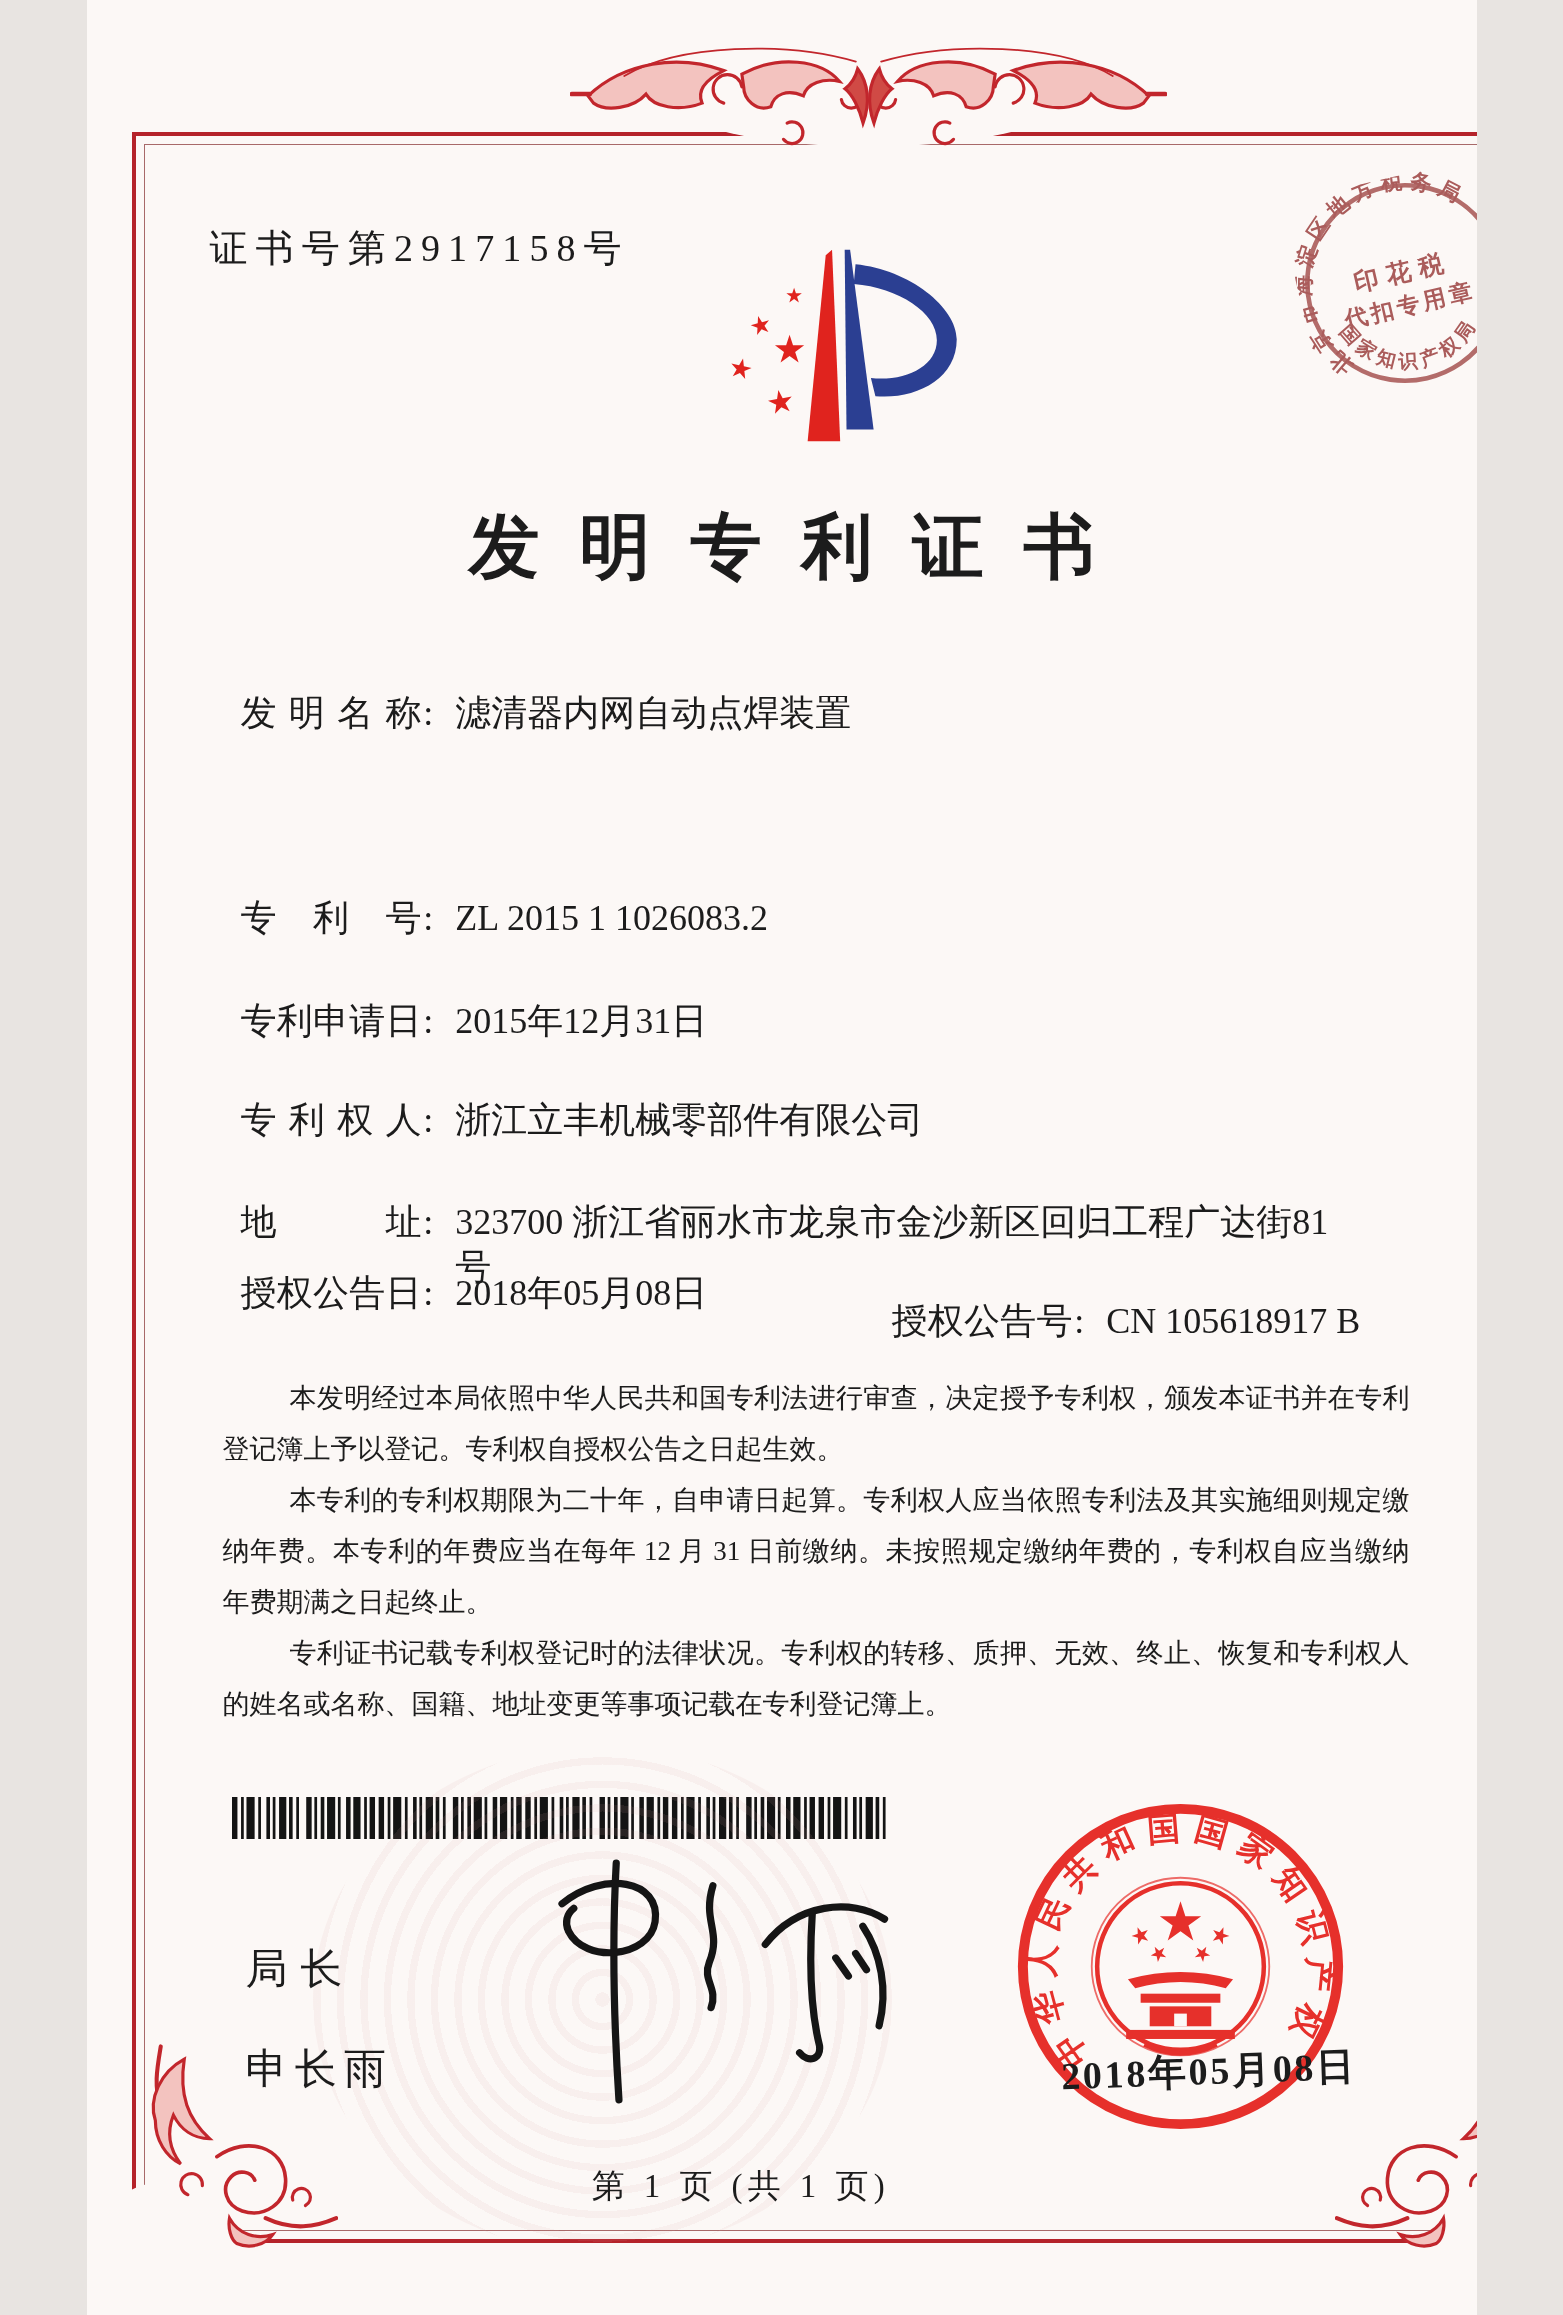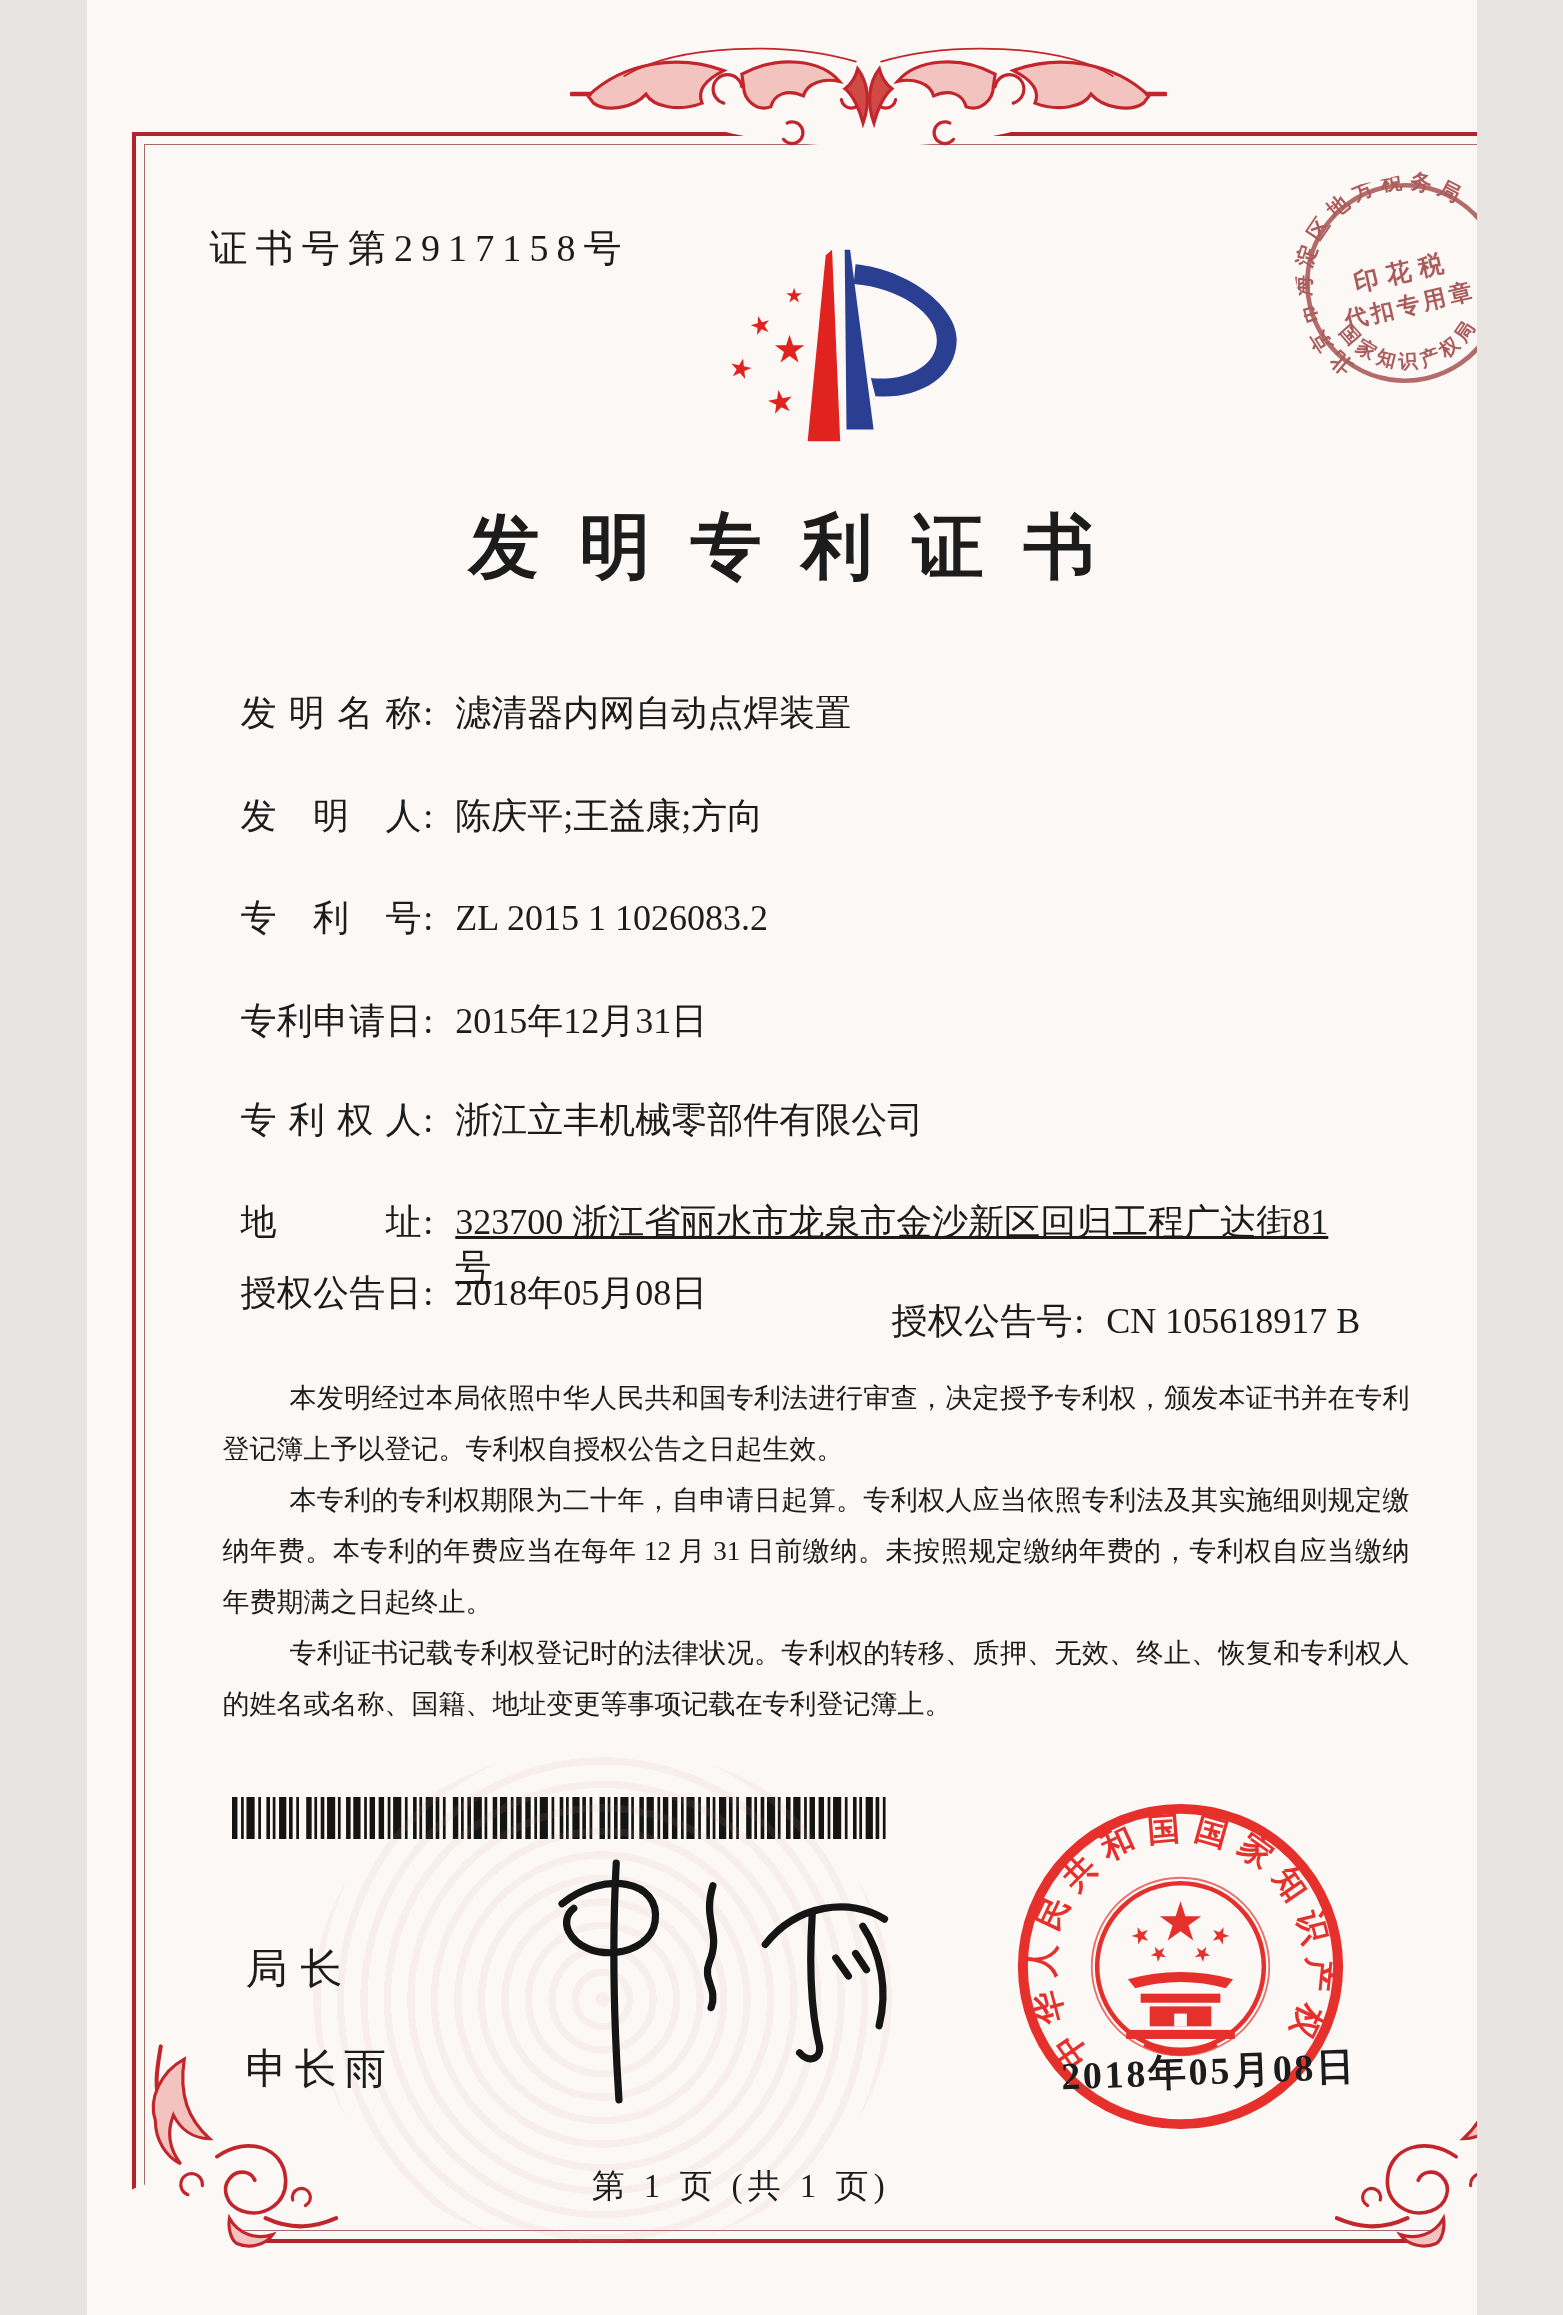--- a/index.html
+++ b/index.html
@@ -21,21 +21,21 @@
   .title{
     position:absolute;left:0;top:461px;width:100%;text-align:center;
     font-size:71px;letter-spacing:40px;text-indent:40px;font-weight:600;white-space:nowrap;margin-top:39px;
   }
   .tax-stamp{position:absolute;left:1212px;top:177px;width:212px;height:212px;transform:rotate(-13deg);opacity:.92;}
   .logo{position:absolute;left:633px;top:242px;width:253px;height:208px;}
   .row{position:absolute;left:154px;font-size:36px;line-height:45px;white-space:nowrap;}
   .row .lab{display:inline-block;width:181px;text-align:justify;text-align-last:justify;}
   .row .colon{display:inline-block;margin-left:1.8px;}
   .row .val{display:inline-block;margin-left:13px;}
-  .row .val.wrap{white-space:normal;width:905px;vertical-align:top;text-decoration:underline;}
+  .row .val.wrap{white-space:normal;width:905px;vertical-align:top;}
   .row.right-block{left:805px;}
   .legal{
     position:absolute;left:136px;top:1373px;width:1187px;
     font-size:27px;line-height:51px;text-align:justify;
   }
   .legal p{margin:0;text-indent:67px;}
   .barcode{position:absolute;left:145px;top:1797px;width:659px;height:42px;}
   .signer-title{position:absolute;left:159px;top:1941px;font-size:42px;letter-spacing:12.7px;}
   .signer-name{position:absolute;left:159px;top:2041px;font-size:42px;letter-spacing:7.2px;}
   .signature{position:absolute;left:389px;top:1836px;width:425px;height:271px;}
@@ -137,24 +137,20 @@
     <use href="#star" transform="translate(77,117) scale(17)" fill="#e0231e"></use>
     <use href="#star" transform="translate(23,138) scale(12) rotate(12)" fill="#e0231e"></use>
     <use href="#star" transform="translate(67,175) scale(14) rotate(-10)" fill="#e0231e"></use>
   </svg>
 
   <div class="title">发明专利证书</div>
 
   <div class="row" style="top:691px">
     <span class="lab">发明名称</span><span class="colon">:</span>
     <span class="val">滤清器内网自动点焊装置</span>
-  </div>
-  <div class="row" style="top:794px">
-    <span class="lab">发明人</span><span class="colon">:</span>
-    <span class="val">陈庆平;王益康;方向</span>
   </div>
   <div class="row" style="top:896px">
     <span class="lab">专利号</span><span class="colon">:</span>
     <span class="val">ZL 2015 1 1026083.2</span>
   </div>
   <div class="row" style="top:999px">
     <span class="lab">专利申请日</span><span class="colon">:</span>
     <span class="val">2015年12月31日</span>
   </div>
   <div class="row" style="top:1098px">

